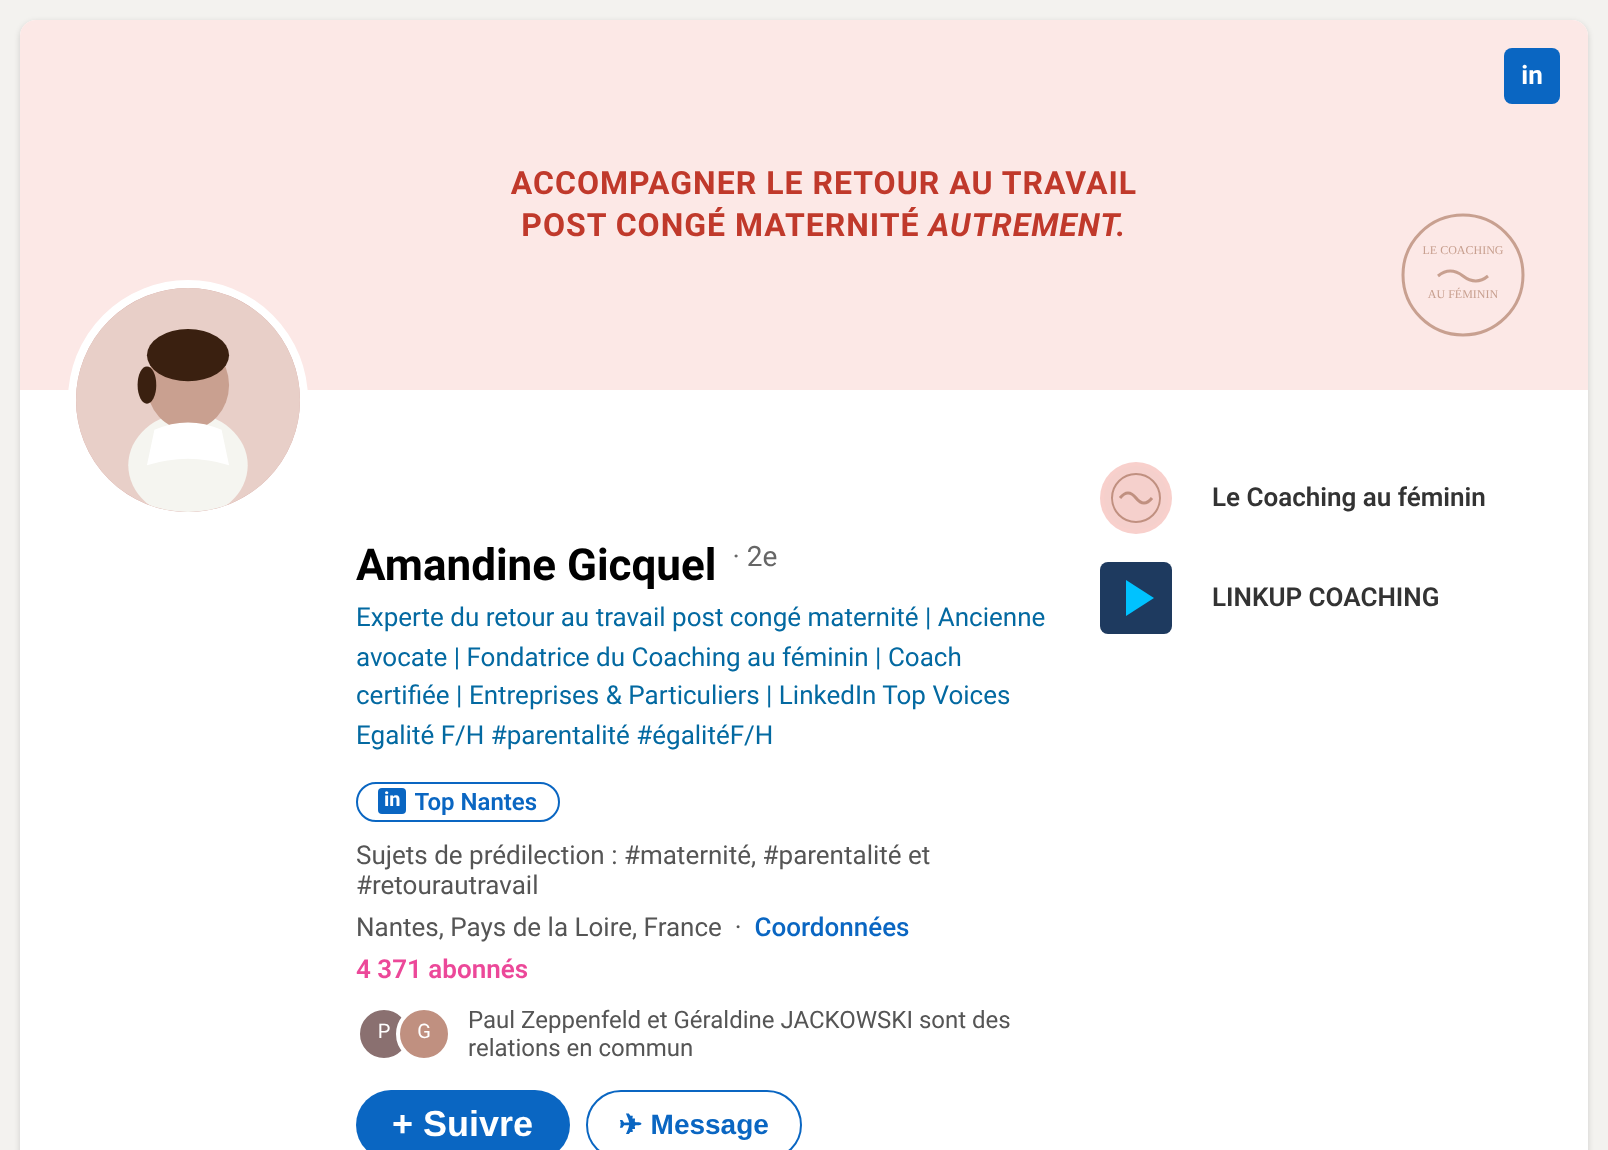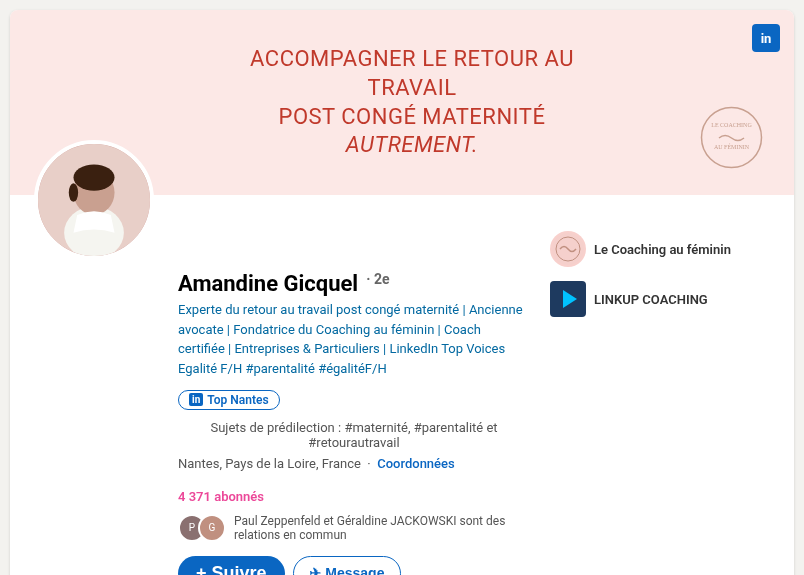--- a/index.html
+++ b/index.html
@@ -27,22 +27,22 @@
       display: flex;
       align-items: center;
       justify-content: center;
       overflow: hidden;
     }
     .banner-text-area {
       text-align: center;
       padding: 20px 180px 20px 200px;
     }
     .banner-title {
-      font-size: 22px;
-      font-weight: 400;
+      font-size: 16px;
+      font-weight: 700;
       color: #c0392b;
       line-height: 1.3;
       text-transform: uppercase;
       letter-spacing: 0.5px;
     }
     .banner-title em {
       font-style: italic;
     }
     .banner-logo {
       position: absolute;
@@ -118,21 +118,21 @@
       margin-bottom: 4px;
     }
     .name {
       font-size: 22px;
       font-weight: 700;
       color: #000;
     }
     .degree {
       font-size: 14px;
       color: #666;
-      font-weight: 700;
+      font-weight: 400;
     }
     .headline {
       font-size: 13px;
       color: #0369a1;
       line-height: 1.5;
       margin-bottom: 10px;
     }
     .badge-topvoice {
       display: inline-flex;
       align-items: center;
@@ -150,26 +150,25 @@
       color: white;
       font-size: 10px;
       font-weight: bold;
       padding: 1px 3px;
       border-radius: 2px;
     }
     .interests {
       font-size: 13px;
       color: #555;
       margin-bottom: 6px;
-      text-align: center;
     }
     .location-line {
       font-size: 13px;
       color: #555;
-      margin-bottom: 18px;
+      margin-bottom: 6px;
     }
     .location-line a {
       color: #0a66c2;
       text-decoration: none;
       font-weight: 500;
     }
     .followers {
       font-size: 13px;
       font-weight: 600;
       color: #ec4899;
@@ -230,21 +229,21 @@
       font-weight: 600;
       cursor: pointer;
       display: flex;
       align-items: center;
       gap: 4px;
     }
     
     .company-item {
       display: flex;
       align-items: center;
-      gap: 8px;
+      gap: 20px;
       margin-bottom: 14px;
     }
     .company-logo {
       width: 36px;
       height: 36px;
       border-radius: 4px;
       display: flex;
       align-items: center;
       justify-content: center;
       overflow: hidden;

